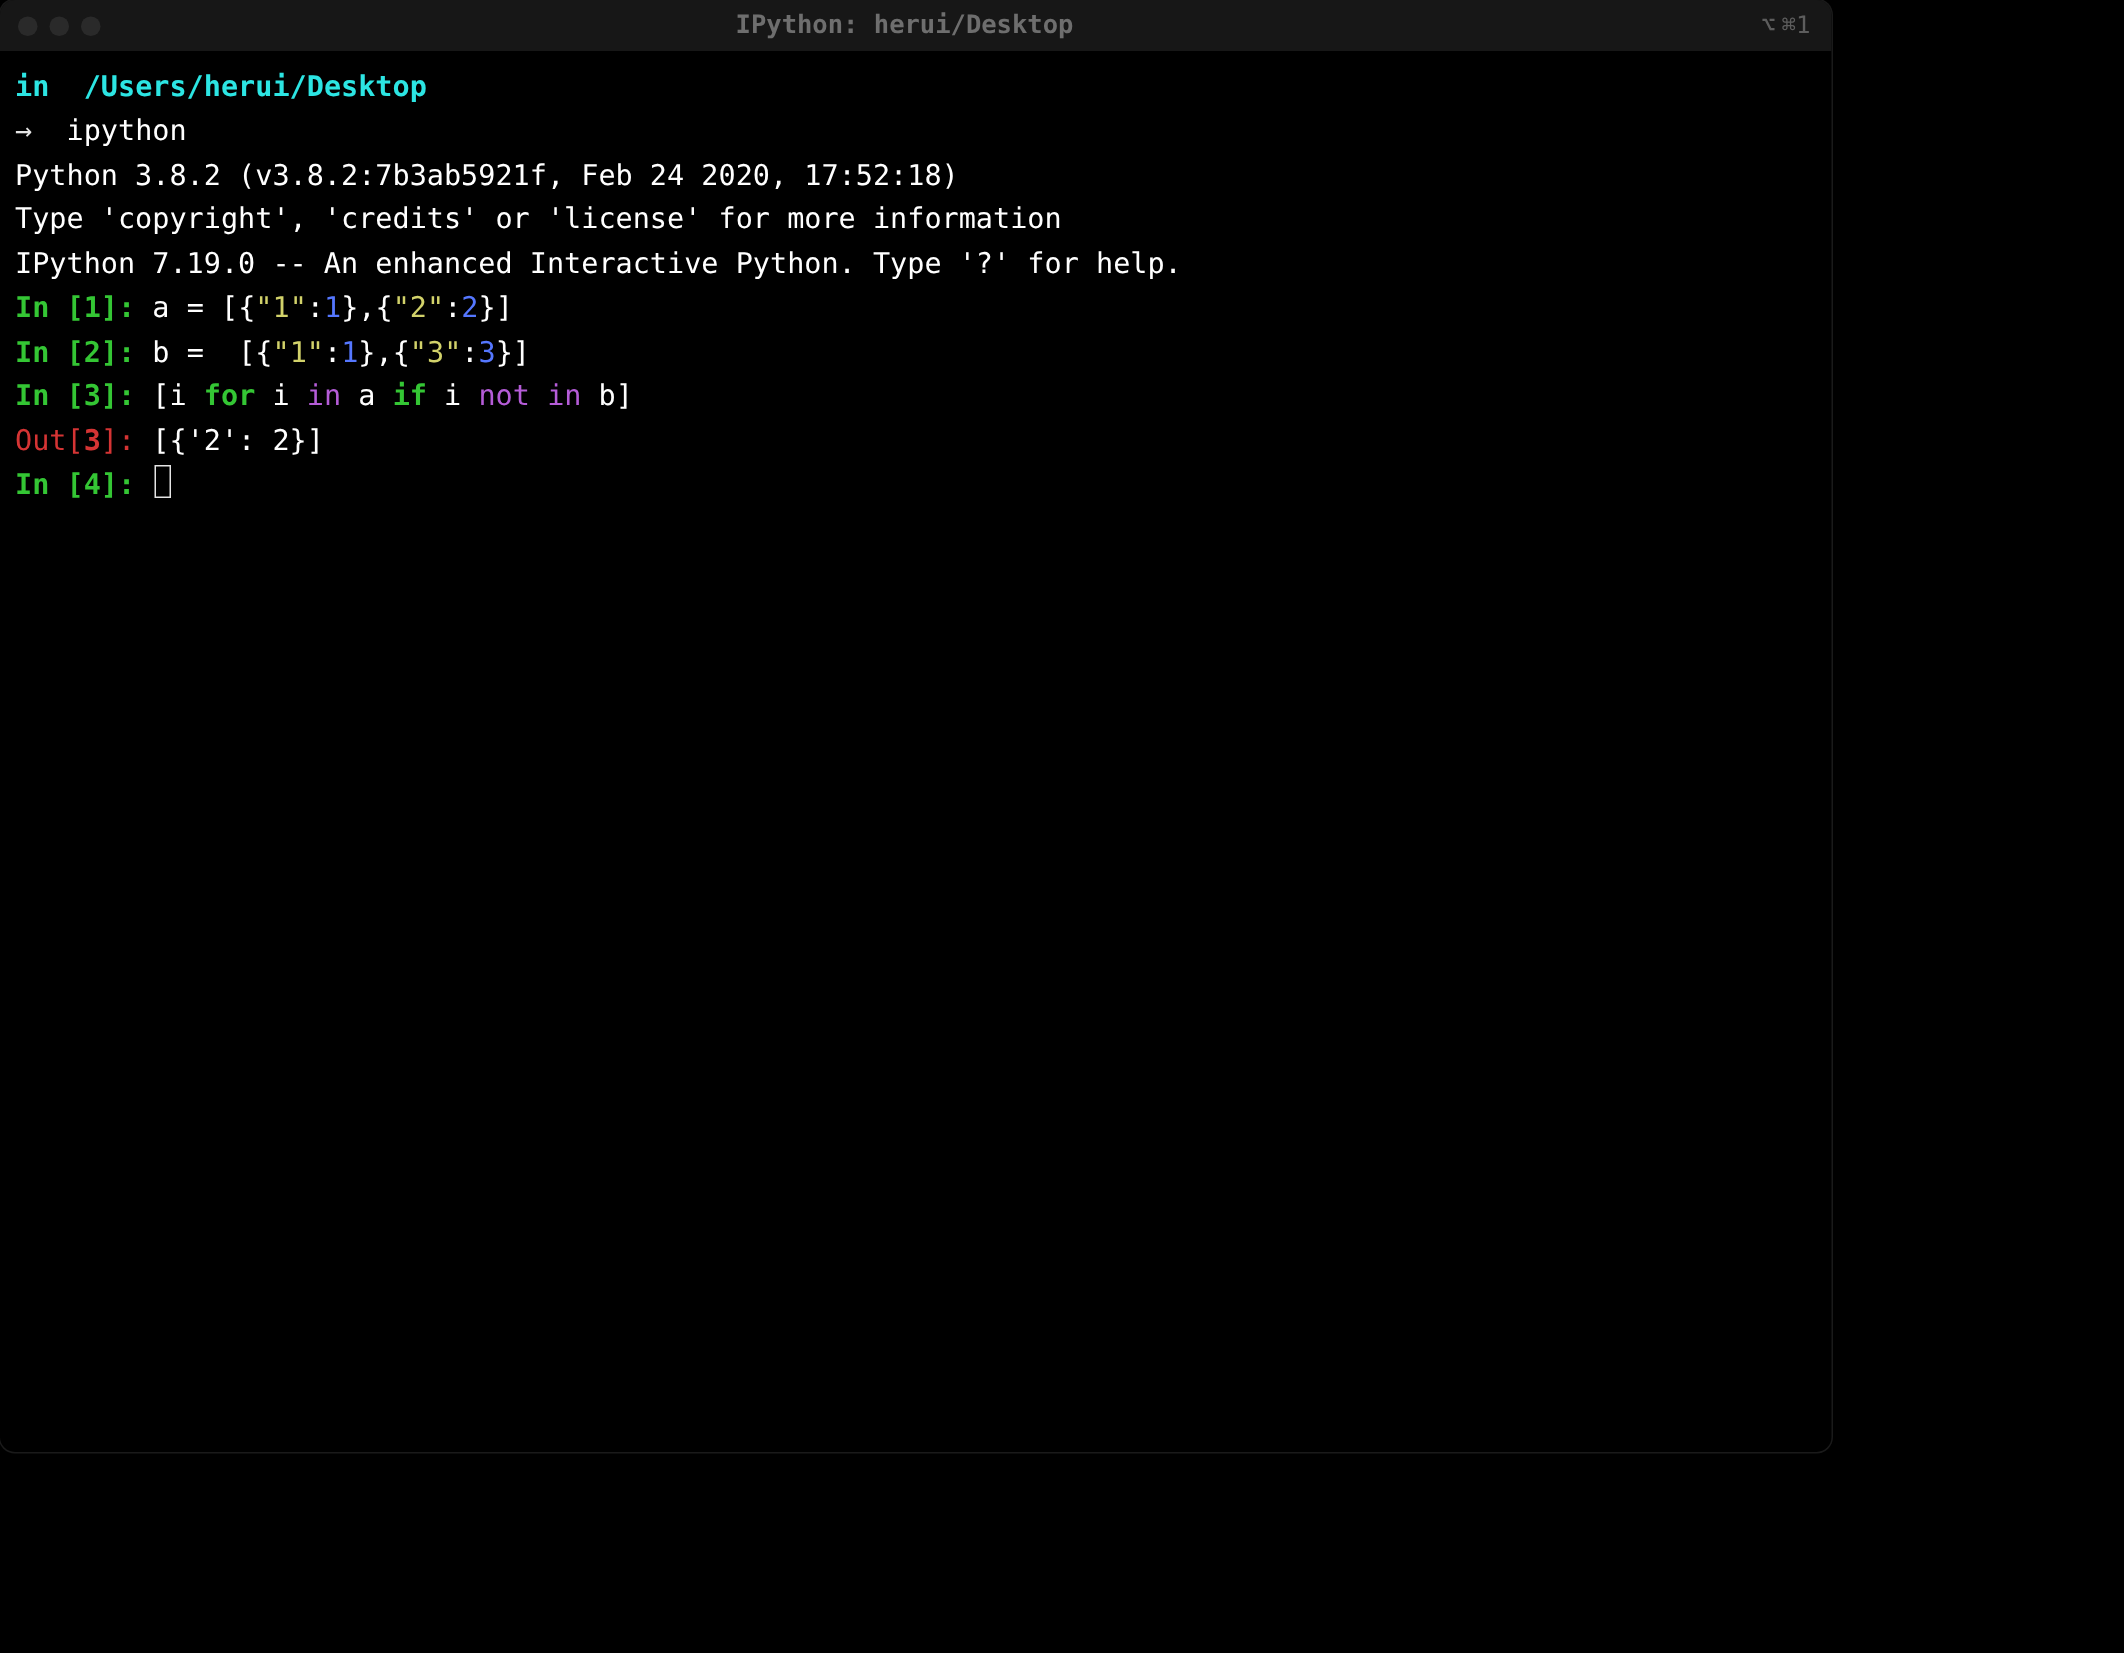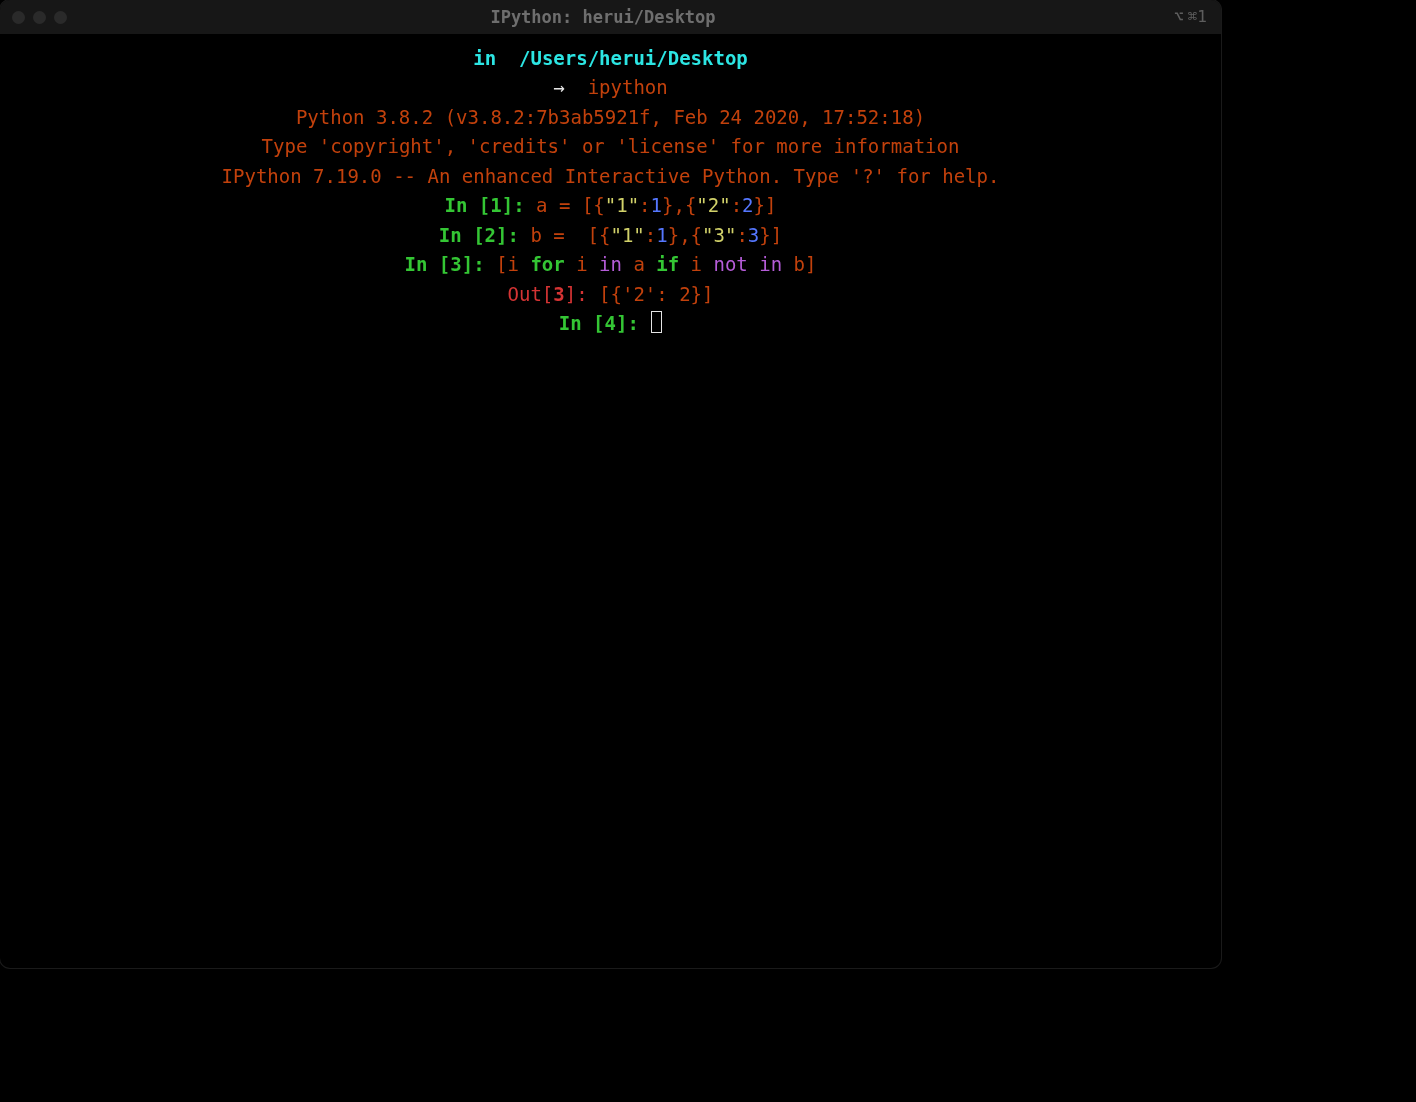--- a/index.html
+++ b/index.html
@@ -55,30 +55,29 @@
     right: 14px;
     color: #aaa;
     font-size: 16px;
     display: flex;
     align-items: center;
     gap: 4px;
   }
   .terminal {
     padding: 10px 10px;
     white-space: pre;
-    text-align: center;
   }
   .cyan { color: #2ce5e3; }
   .bold { font-weight: 700; }
   .green { color: #34c634; font-weight: bold; }
   .red { color: #d53434; }
   .yellow { color: #d2d26a; }
   .blue { color: #5577ff; }
   .purple { color: #b55cd8; }
-  .white { color: #c2410c; }
+  .white { color: #ffffff; }
   .cursor {
     display: inline-block;
     width: 11px;
     height: 22px;
     border: 1.5px solid #e5e5e5;
     vertical-align: -3px;
     margin-left: 1px;
   }
   .line { display: block; }
 </style>

